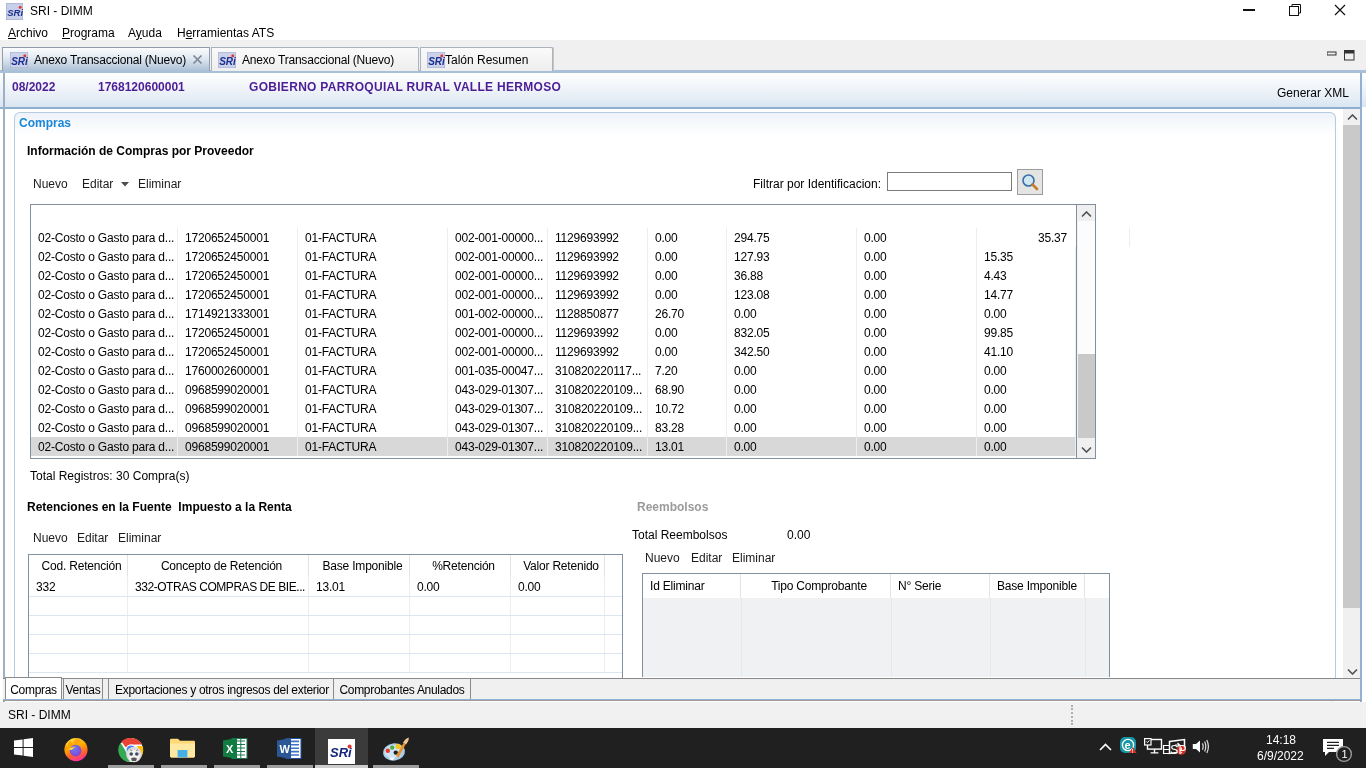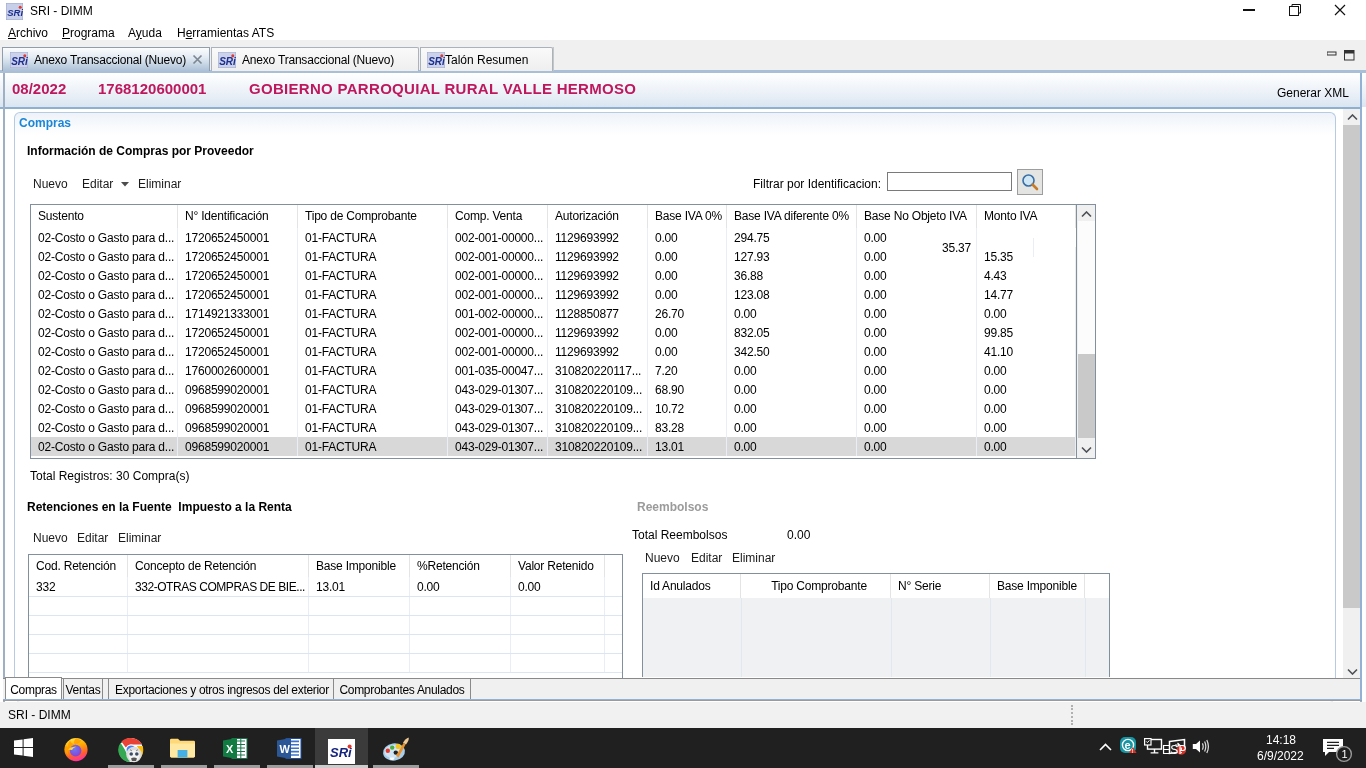--- a/index.html
+++ b/index.html
@@ -11,21 +11,21 @@
 .menuitem u{text-decoration:underline;text-underline-offset:1px;}
 
 #tabstrip{left:0;top:40px;width:1366px;height:33px;background:#f0f0f0;}
 .tab{position:absolute;top:47px;height:24px;border:1px solid #a9b2bd;border-bottom:none;display:flex;align-items:center;font-size:12px;}
 .tab.active{background:linear-gradient(#fbfcfd, #e3ebf3 40%, #c3d2e2 75%, #abc0d6);border-color:#8f9dac;}
 .tab.inactive{background:linear-gradient(#fafafa,#eeeeee);border-top-right-radius:2px;}
 #tabunder{left:0;top:70px;width:1366px;height:3px;background:#a9bfd7;}
 
 #viewhead{left:0;top:73px;width:1366px;height:34px;background:linear-gradient(#ffffff,#e7eef6 70%,#d9e5f1);}
 #viewhead-border{left:0;top:107px;width:1362px;height:2px;background:#8fafd0;}
-.bluebig{font-size:15px;font-weight:bold;color:#be185d;}
+.bluebig{font-size:12px;font-weight:bold;color:#4c1d95;}
 
 #content{left:0;top:109px;width:1366px;height:593px;background:#fff;}
 #leftedge{left:3px;top:73px;width:2px;height:629px;background:#9fb0c4;}
 #rightedge{left:1360px;top:73px;width:2px;height:629px;background:#92b1d4;}
 #botblue{left:3px;top:699px;width:1359px;height:2px;background:#92b1d4;border-bottom:1px solid #9b9b9b;}
 
 #groupbox{left:14px;top:112px;width:1322px;height:590px;border:1px solid #b4cbe2;border-radius:6px;border-bottom:none;background:linear-gradient(#eef3f9,#ffffff 22px);}
 #grouplabel{left:19px;top:116px;font-weight:bold;color:#1b86d6;font-size:12px;}
 
 .tbl{position:absolute;background:#fff;border:1px solid #828f9c;}
@@ -133,41 +133,30 @@
   </svg>
 <div class="tbtxt" style="left:138px;top:177px;">Eliminar</div>
 <div class="abs" style="left:753px;top:177px;font-size:12px;">Filtrar por Identificacion:</div>
 <div class="abs" style="left:887px;top:172px;width:125px;height:19px;background:#fff;border:1px solid #7a7a7a;"></div>
 <div class="abs" style="left:1017px;top:169px;width:26px;height:26px;background:#e4e4e2;border:1px solid #9d9d9d;"></div>
 <svg class="abs" style="left:1021px;top:173px;" width="18" height="18">
  <circle cx="7.5" cy="7.5" r="5.5" fill="#cfe6f5" stroke="#3a6ea5" stroke-width="1.6"></circle>
  <path d="M11.5 11.5 L16 16" stroke="#c77b28" stroke-width="2.6" stroke-linecap="round"></path>
 </svg>
 <div class="tbl" style="left:30px;top:204px;width:1066px;height:255px;">
- <div class="tr" style="top:0;height:23px;">
-  <div class="cell hcell" style="left:0px;width:147px;">Sustento</div>
-  <div class="cell hcell" style="left:147px;width:120px;">N° Identificación</div>
-  <div class="cell hcell" style="left:267px;width:150px;">Tipo de Comprobante</div>
-  <div class="cell hcell" style="left:417px;width:100px;">Comp. Venta</div>
-  <div class="cell hcell" style="left:517px;width:100px;">Autorización</div>
-  <div class="cell hcell" style="left:617px;width:79px;">Base IVA 0%</div>
-  <div class="cell hcell" style="left:696px;width:130px;">Base IVA diferente 0%</div>
-  <div class="cell hcell" style="left:826px;width:120px;">Base No Objeto IVA</div>
-  <div class="cell hcell" style="left:946px;width:99px;">Monto IVA</div>
- </div>
  <div class="tr" style="top:23px;">
   <div class="cell bcell" style="left:0px;width:147px;">02-Costo o Gasto para d...</div>
   <div class="cell bcell" style="left:147px;width:120px;">1720652450001</div>
   <div class="cell bcell" style="left:267px;width:150px;">01-FACTURA</div>
   <div class="cell bcell" style="left:417px;width:100px;">002-001-00000...</div>
   <div class="cell bcell" style="left:517px;width:100px;">1129693992</div>
   <div class="cell bcell" style="left:617px;width:79px;">0.00</div>
   <div class="cell bcell" style="left:696px;width:130px;">294.75</div>
   <div class="cell bcell" style="left:826px;width:120px;">0.00</div>
-  <div class="cell bcell" style="left:904px;width:99px;margin-top:10px;">35.37</div>
+  <div class="cell bcell" style="left:1000px;width:99px;">35.37</div>
  </div>
  <div class="tr" style="top:42px;">
   <div class="cell bcell" style="left:0px;width:147px;">02-Costo o Gasto para d...</div>
   <div class="cell bcell" style="left:147px;width:120px;">1720652450001</div>
   <div class="cell bcell" style="left:267px;width:150px;">01-FACTURA</div>
   <div class="cell bcell" style="left:417px;width:100px;">002-001-00000...</div>
   <div class="cell bcell" style="left:517px;width:100px;">1129693992</div>
   <div class="cell bcell" style="left:617px;width:79px;">0.00</div>
   <div class="cell bcell" style="left:696px;width:130px;">127.93</div>
   <div class="cell bcell" style="left:826px;width:120px;">0.00</div>
@@ -294,21 +283,21 @@
       </svg>
  </div>
 </div>
 <div class="abs" style="left:30px;top:469px;font-size:12px;">Total Registros: 30 Compra(s)</div>
 
 <div class="abs" style="left:27px;top:500px;font-weight:bold;font-size:12px;">Retenciones en la Fuente&nbsp; Impuesto a la Renta</div>
 <div class="tbtxt" style="left:33px;top:531px;">Nuevo</div>
 <div class="tbtxt" style="left:77px;top:531px;">Editar</div>
 <div class="tbtxt" style="left:118px;top:531px;">Eliminar</div>
 <div class="tbl" style="left:28px;top:554px;width:595px;height:124px;border-bottom:none;">
- <div class="tr" style="top:0;height:22px;">
+ <div class="tr" style="top:0;height:22px;text-align:center;">
   <div class="cell hcell" style="left:0px;width:99px;">Cod. Retención</div>
   <div class="cell hcell" style="left:99px;width:181px;">Concepto de Retención</div>
   <div class="cell hcell" style="left:280px;width:101px;">Base Imponible</div>
   <div class="cell hcell" style="left:381px;width:101px;">%Retención</div>
   <div class="cell hcell" style="left:482px;width:94px;">Valor Retenido</div>
   <div class="cell hcell" style="left:576px;width:17px;border-right:none;"></div>
  </div>
  <div class="tr" style="top:22px;height:20px;border-bottom:1px solid #dce6f2;">
   <div class="cell bcell" style="left:0px;width:99px;">332</div>
   <div class="cell bcell" style="left:99px;width:181px;letter-spacing:-0.45px;">332-OTRAS COMPRAS DE BIE...</div>
@@ -348,21 +337,21 @@
 </div>
 
 <div class="abs" style="left:637px;top:500px;font-weight:bold;font-size:12px;color:#9b9b9b;">Reembolsos</div>
 <div class="abs" style="left:632px;top:528px;font-size:12px;">Total Reembolsos</div>
 <div class="abs" style="left:787px;top:528px;font-size:12px;">0.00</div>
 <div class="tbtxt" style="left:645px;top:551px;">Nuevo</div>
 <div class="tbtxt" style="left:691px;top:551px;">Editar</div>
 <div class="tbtxt" style="left:732px;top:551px;">Eliminar</div>
 <div class="tbl" style="left:642px;top:573px;width:468px;height:104px;border-bottom:none;">
  <div class="tr" style="top:0;height:24px;">
-  <div class="cell hcell" style="left:0px;width:98px;padding-top:5px;">Id Anulados</div>
+  <div class="cell hcell" style="left:0px;width:98px;padding-top:5px;">Id Eliminar</div>
   <div class="cell hcell" style="left:98px;width:150px;padding-top:5px;text-align:center;">Tipo Comprobante</div>
   <div class="cell hcell" style="left:248px;width:99px;padding-top:5px;">N° Serie</div>
   <div class="cell hcell" style="left:347px;width:95px;padding-top:5px;">Base Imponible</div>
   <div class="cell hcell" style="left:442px;width:24px;border-right:none;"></div>
  </div>
  <div class="abs" style="left:0;top:24px;width:466px;height:79px;background:#f0f1f2;">
   <div class="abs" style="left:98px;top:0;width:1px;height:100%;background:#e2e8f0;"></div>
   <div class="abs" style="left:248px;top:0;width:1px;height:100%;background:#e2e8f0;"></div>
   <div class="abs" style="left:347px;top:0;width:1px;height:100%;background:#e2e8f0;"></div>
   <div class="abs" style="left:442px;top:0;width:1px;height:100%;background:#e2e8f0;"></div>

